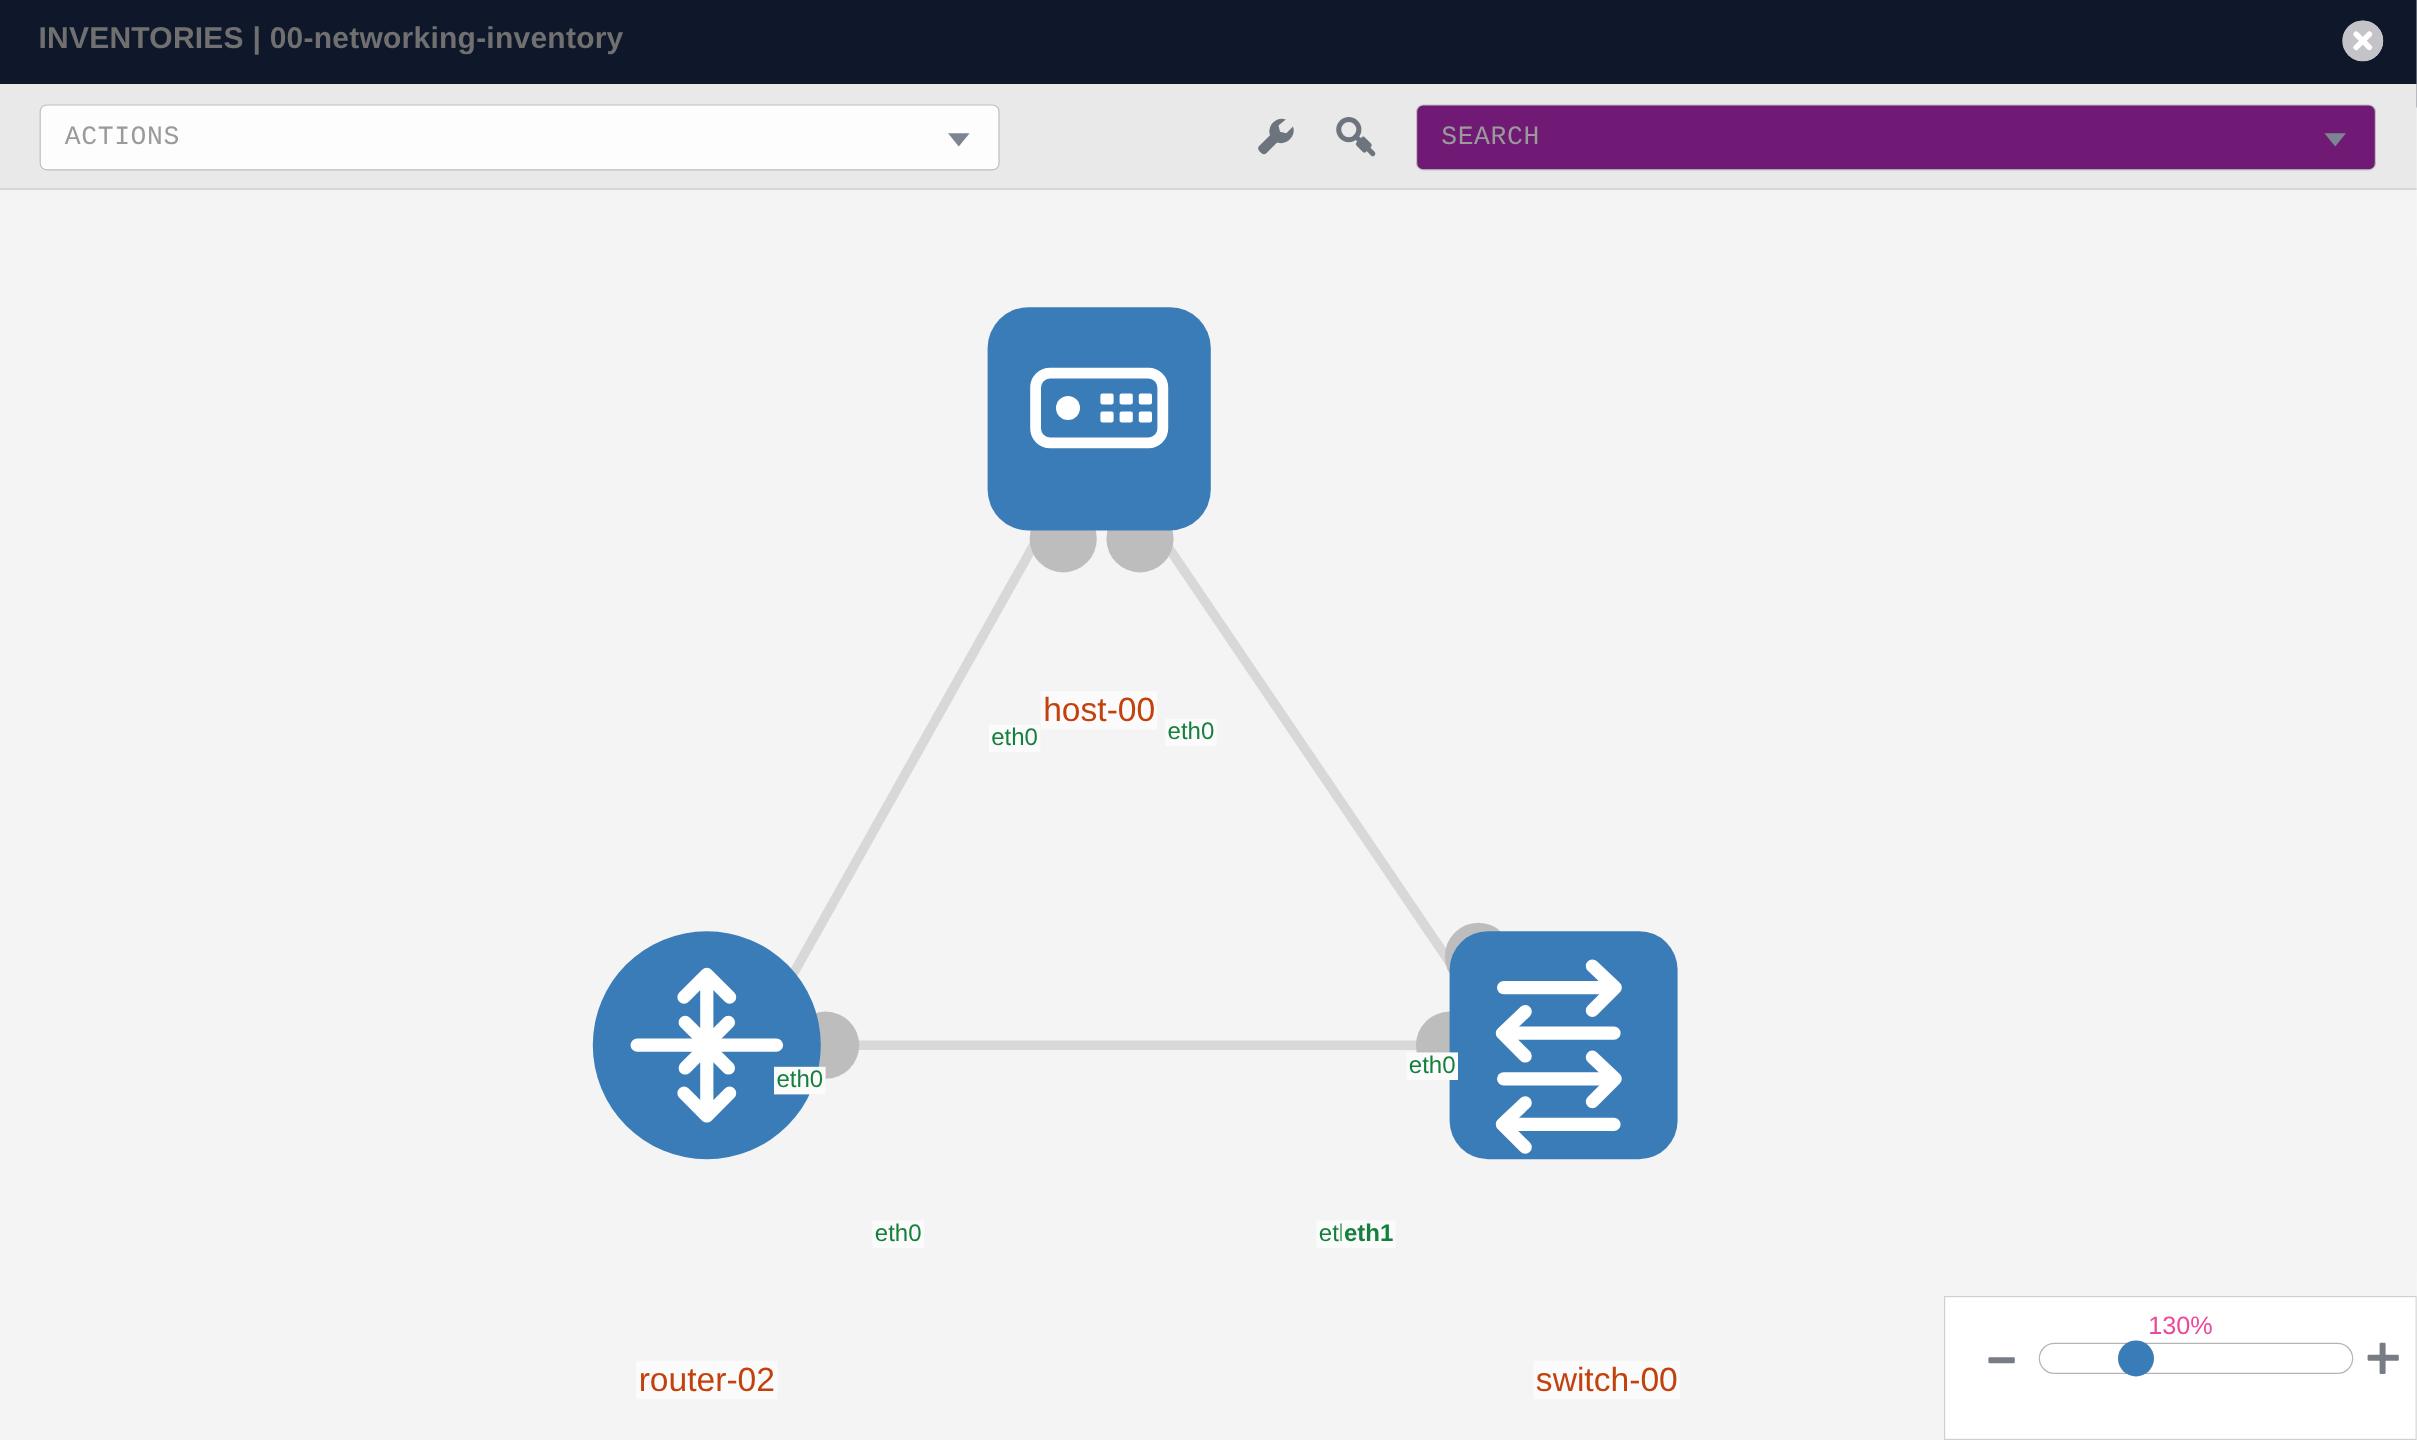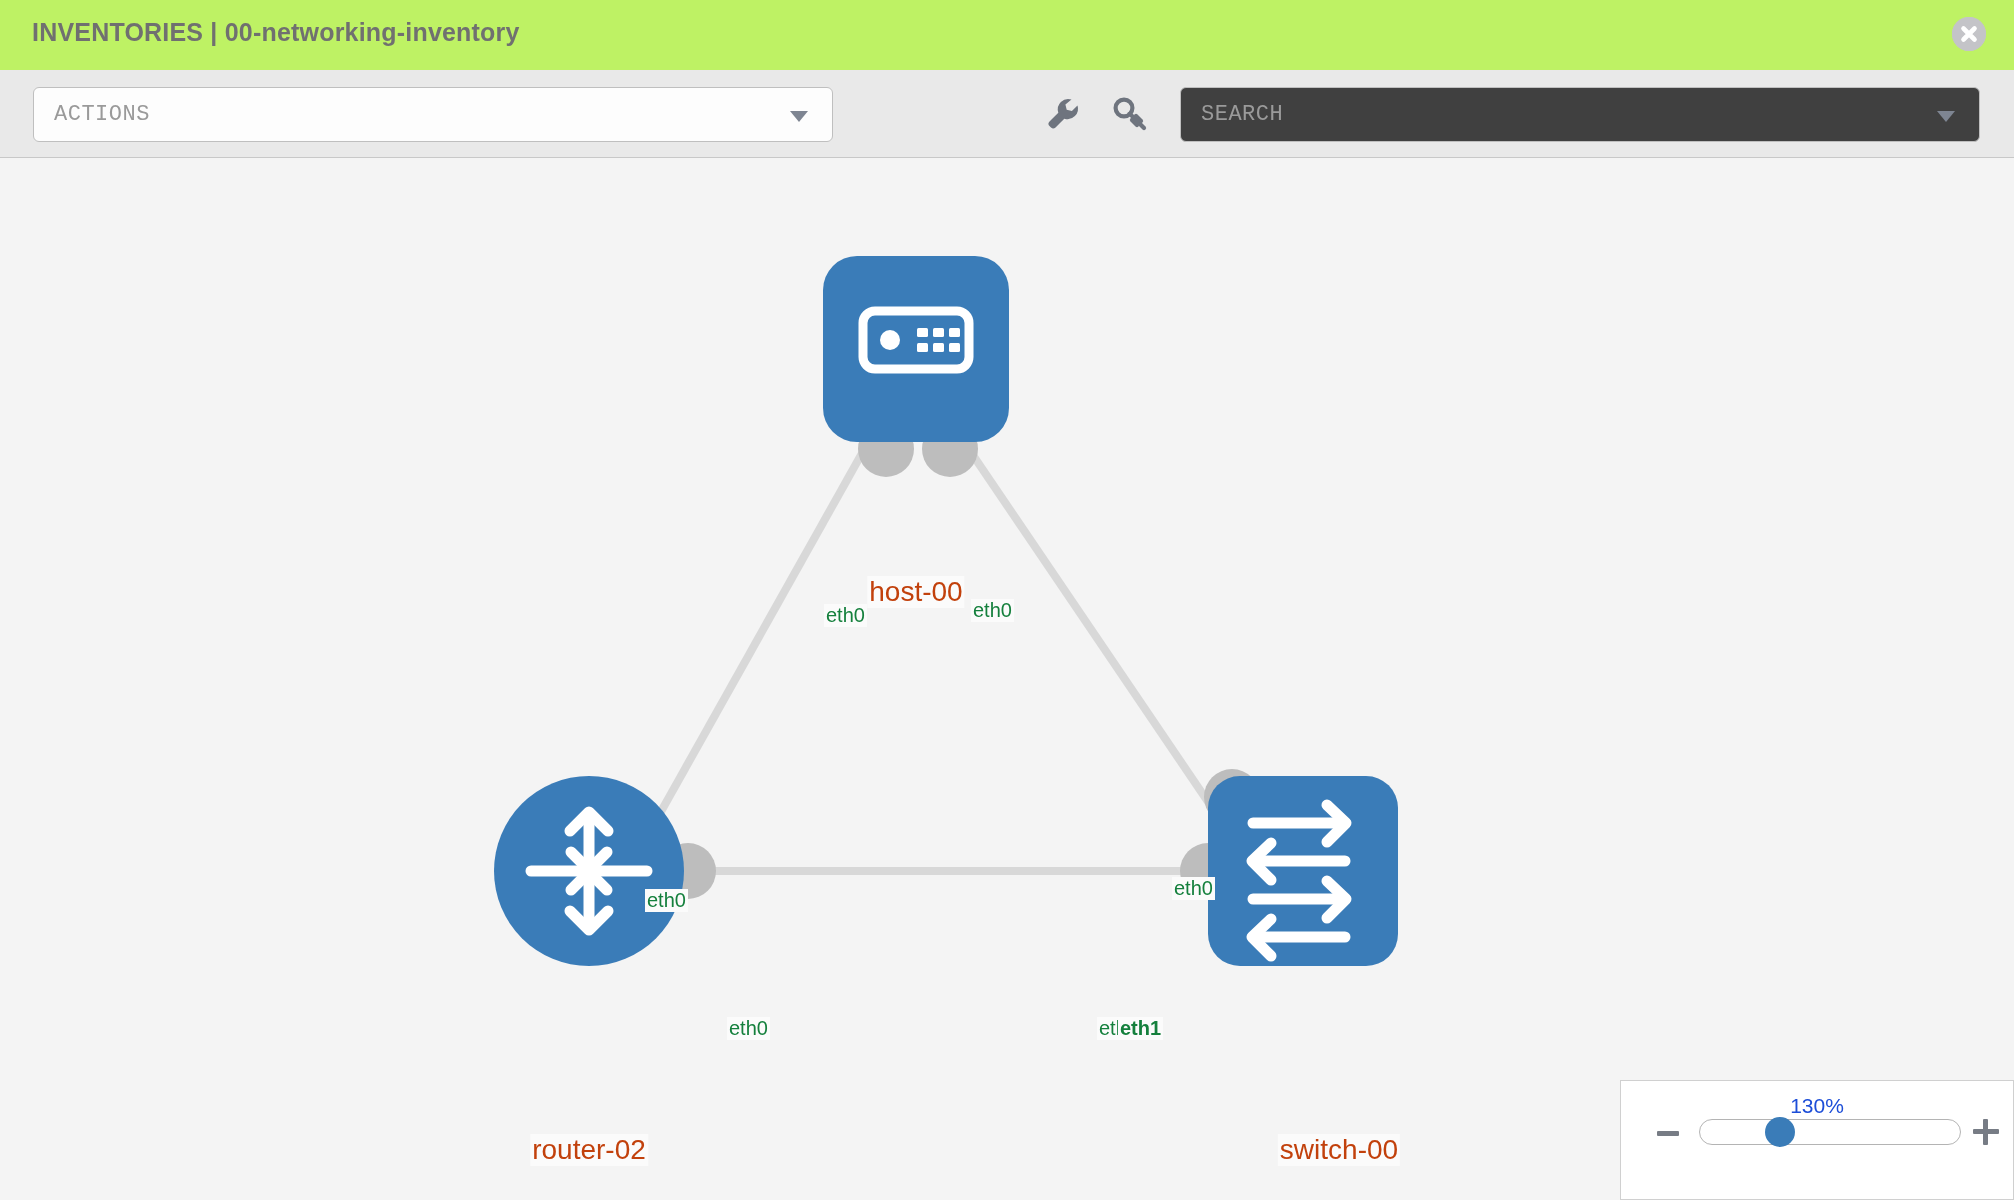--- a/index.html
+++ b/index.html
@@ -17,21 +17,21 @@
     width: 2014px;
     height: 1200px;
     background: #f4f4f4;
   }
 
   
   .header {
     position: absolute;
     left: 0; top: 0;
     width: 2014px; height: 90px;
-    background: #bef264;
+    background: #0f172a;
     border-bottom: 1px solid #d6d6d6;
   }
   .header-title {
     position: absolute;
     left: 32px; top: 18px;
     font-size: 25px;
     font-weight: bold;
     color: #707070;
     letter-spacing: 0.2px;
     white-space: nowrap;
@@ -86,21 +86,21 @@
     width: 44px; height: 44px;
     cursor: pointer;
   }
   .tool-icon.wrench { left: 1040px; }
   .tool-icon.key    { left: 1108px; }
 
   .search-box {
     position: absolute;
     left: 1180px; top: 17px;
     width: 800px; height: 55px;
-    background: #404040;
+    background: #701a75;
     border: 1px solid #bfbfbf;
     border-radius: 6px;
     cursor: text;
   }
   .search-label {
     position: absolute;
     left: 20px; top: 14px;
     font-size: 22px;
     color: #9a9a9a;
     letter-spacing: 0.5px;
@@ -145,21 +145,21 @@
     left: 1620px; top: 1080px;
     width: 394px; height: 120px;
     background: #ffffff;
     border: 1px solid #d0d0d0;
   }
   .zoom-value {
     position: absolute;
     top: 13px; left: 0; right: 0;
     text-align: center;
     font-size: 21px;
-    color: #1d4ed8;
+    color: #ec4899;
   }
   .zoom-minus {
     position: absolute;
     left: 36px; top: 50px;
     width: 22px; height: 5px;
     background: #777c85;
     border-radius: 1px;
     cursor: pointer;
   }
   .zoom-track {

